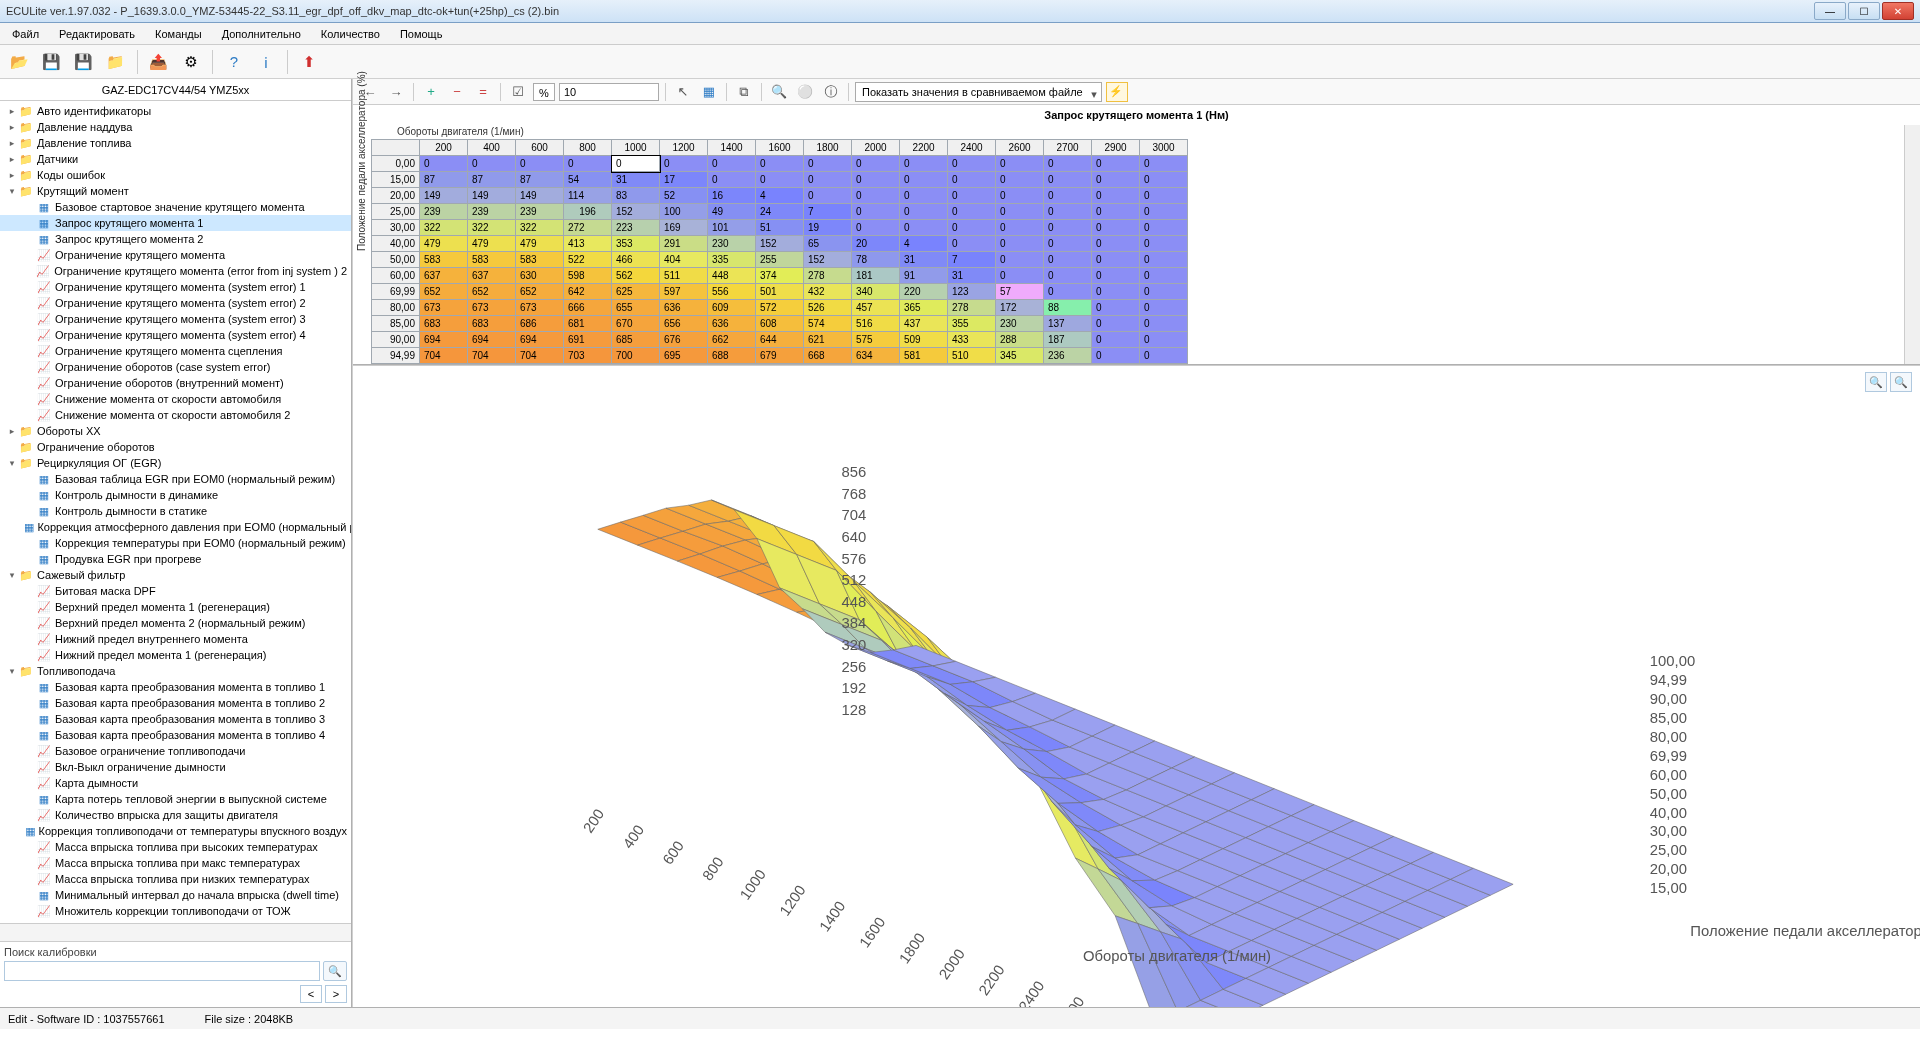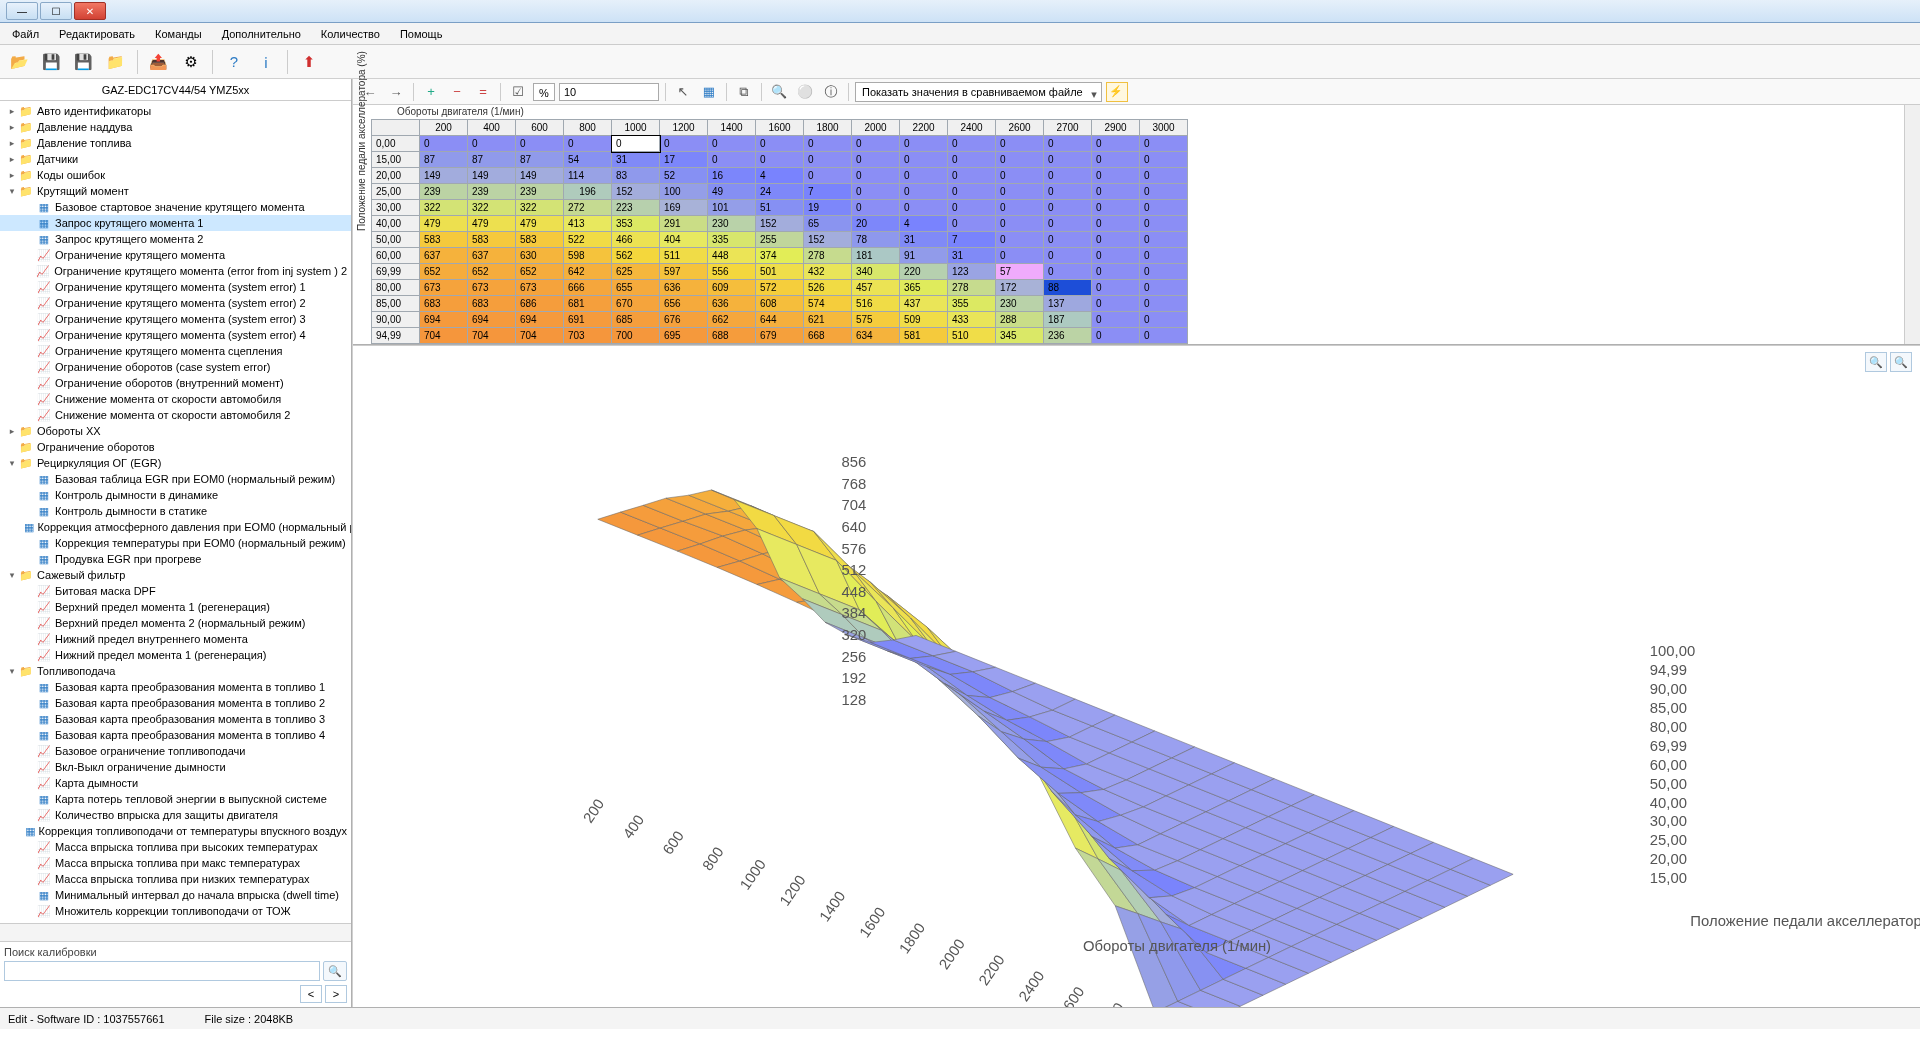--- a/index.html
+++ b/index.html
@@ -56,40 +56,41 @@
 .flashbtn { width: 22px; height: 20px; border: 1px solid #f0c040; background: #fff8e0; display: flex; align-items: center; justify-content: center; cursor: pointer; }
 
 
 .table-title { text-align: center; font-weight: bold; height: 20px; line-height: 20px; background: #fff; }
 .table-wrap { position: relative; border-bottom: 1px solid #b0b0b0; }
 .axis-y-label { position: absolute; left: 2px; top: 50%; transform: translateY(-50%) rotate(-90deg); transform-origin: center; font-size: 10px; color: #333; white-space: nowrap; width: 12px; }
 .axis-x-label { position: absolute; left: 44px; top: 0; font-size: 10px; color: #333; height: 14px; padding-top: 1px; }
 .grid { display: table; border-collapse: collapse; margin-left: 18px; margin-top: 14px; }
 .grow { display: table-row; }
 .gcell { display: table-cell; width: 48px; height: 16px; border: 1px solid #a0a8b0; padding: 0 4px; font-size: 10px; vertical-align: middle; }
-.gcell.rowhdr { width: 40px; background: #f0f0f0; text-align: left; }
+.gcell.rowhdr { width: 40px; background: #f0f0f0; text-align: right; }
 .gcell.colhdr { background: #f0f0f0; text-align: center; }
 .gcell.corner { background: #f0f0f0; }
 .gcell.data { text-align: left; }
 .gcell.editing { background: #fff !important; outline: 1px solid #000; }
 .table-scroll { width: 16px; background: #f0f0f0; border-left: 1px solid #ccc; }
 
 
 .plot { flex: 1; position: relative; background: #fff; border-top: 1px solid #ccc; }
 .plot-tools { position: absolute; right: 8px; top: 6px; display: flex; gap: 3px; }
 .plot-tools button { width: 22px; height: 20px; border: 1px solid #b0c9df; background: #f4f8fc; cursor: pointer; }
 .plot-svg { width: 100%; height: 100%; }
 
 
 .statusbar { height: 22px; border-top: 1px solid #b0b0b0; background: #f4f4f4; display: flex; align-items: center; padding: 0 8px; gap: 40px; }
 </style>
 </head>
 <body>
 
 <div class="titlebar">
+  <span class="title">ECULite ver.1.97.032 - P_1639.3.0.0_YMZ-53445-22_S3.11_egr_dpf_off_dkv_map_dtc-ok+tun(+25hp)_cs (2).bin</span>
   <div class="winbtns">
     <div class="winbtn">—</div>
     <div class="winbtn">☐</div>
     <div class="winbtn close">✕</div>
   </div>
 </div>
 
 <div class="menubar" id="menubar">
     <span>Файл</span>
     <span>Редактировать</span>
@@ -411,20 +412,21 @@
       <div class="ttbtn">⧉</div>
       <div class="ttsep"></div>
       <div class="ttbtn">🔍</div>
       <div class="ttbtn">⚪</div>
       <div class="ttbtn">ⓘ</div>
       <div class="ttsep"></div>
       <div class="combo">Показать значения в сравниваемом файле</div>
       <div class="flashbtn">⚡</div>
     </div>
 
+    <div class="table-title">Запрос крутящего момента 1  (Нм)</div>
 
     <div class="table-wrap" style="display:flex;">
       <div style="position:relative; flex:1;">
         <div class="axis-x-label">Обороты двигателя (1/мин)</div>
         <div class="axis-y-label">Положение педали акселлератора (%)</div>
         <div class="grid" id="grid">
             <div class="grow">
               <div class="gcell corner"></div>
               <div class="gcell colhdr">200</div>
               <div class="gcell colhdr">400</div>
@@ -622,21 +624,21 @@
               <div class="gcell data" style="background: rgb(245, 166, 60);">666</div>
               <div class="gcell data" style="background: rgb(245, 170, 60);">655</div>
               <div class="gcell data" style="background: rgb(245, 178, 60);">636</div>
               <div class="gcell data" style="background: rgb(245, 190, 60);">609</div>
               <div class="gcell data" style="background: rgb(245, 206, 60);">572</div>
               <div class="gcell data" style="background: rgb(241, 219, 68);">526</div>
               <div class="gcell data" style="background: rgb(235, 227, 84);">457</div>
               <div class="gcell data" style="background: rgb(223, 235, 92);">365</div>
               <div class="gcell data" style="background: rgb(198, 219, 142);">278</div>
               <div class="gcell data" style="background: rgb(168, 178, 215);">172</div>
-              <div class="gcell data" style="background: #1d4ed8; margin-top: 36px;">88</div>
+              <div class="gcell data" style="background: #86efac; margin-top: 36px;">88</div>
               <div class="gcell data" style="background: rgb(139, 142, 245);">0</div>
               <div class="gcell data" style="background: rgb(139, 142, 245);">0</div>
             </div>
             <div class="grow">
               <div class="gcell rowhdr">85,00</div>
               <div class="gcell data" style="background: rgb(245, 158, 60);">683</div>
               <div class="gcell data" style="background: rgb(245, 158, 60);">683</div>
               <div class="gcell data" style="background: rgb(245, 157, 60);">686</div>
               <div class="gcell data" style="background: rgb(245, 159, 60);">681</div>
               <div class="gcell data" style="background: rgb(245, 164, 60);">670</div>

